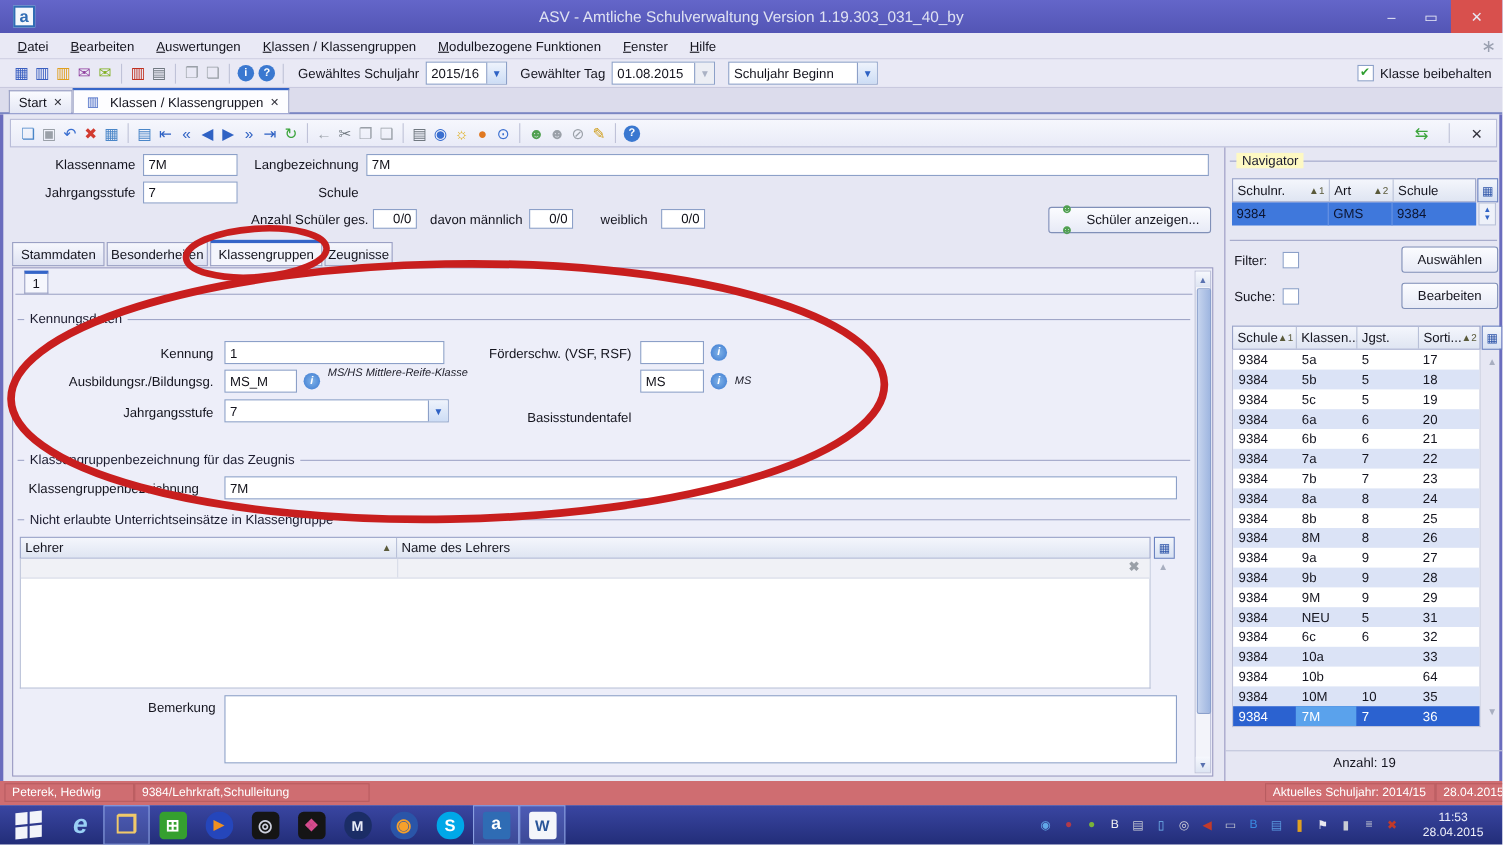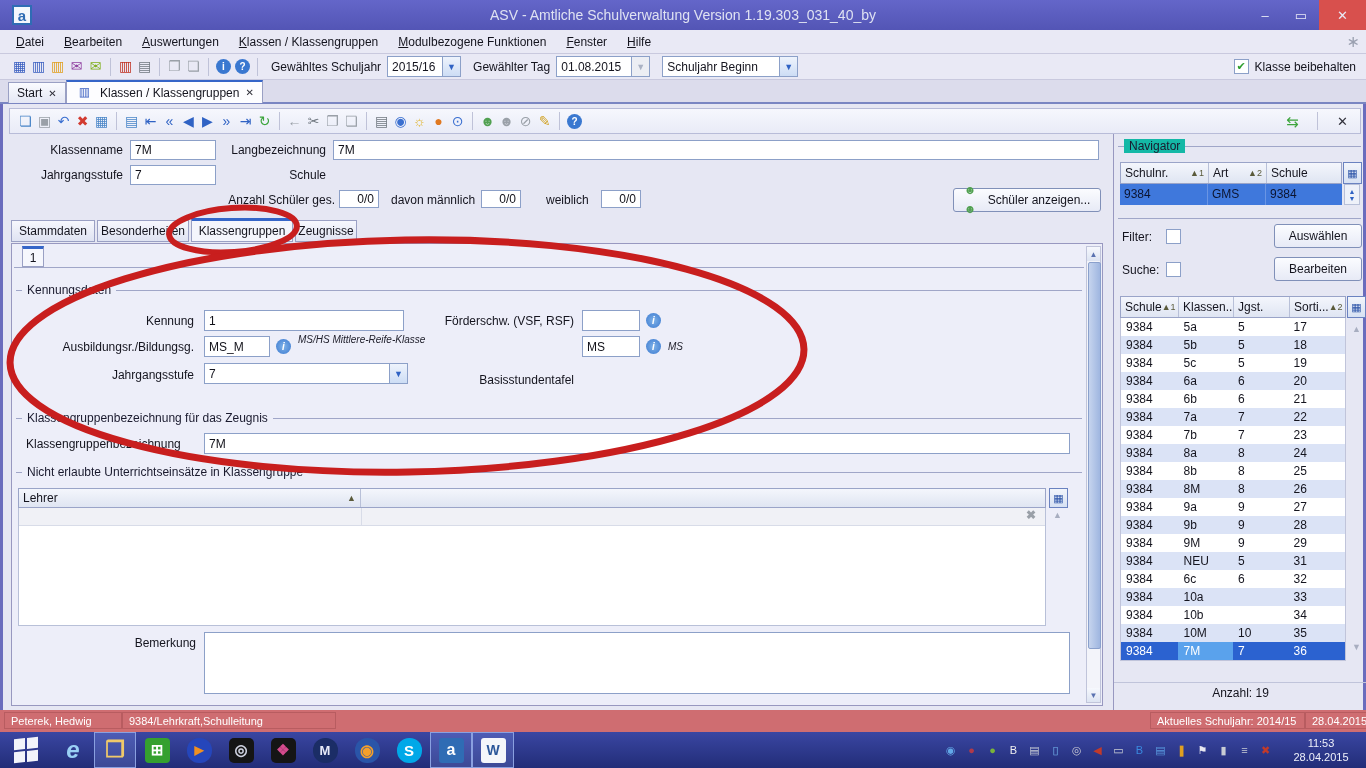--- a/index.html
+++ b/index.html
@@ -270,20 +270,21 @@
       <div class="abs lbl" style="left:14px;top:193px;width:172px;">Klassengruppenbezeichnung</div>
       <input class="inp" style="left: 192px; top: 189px; width: 866px; height: 21px;" value="7M">
 
       <div class="grp-line" style="left:4px;top:228px;width:1066px;"></div>
       <span class="grp-lab" style="left:10px;top:221px;">Nicht erlaubte Unterrichtseinsätze in Klassengruppe</span>
       <div class="thead abs" style="left:6px;top:244px;width:1028px;height:20px;">
         <div class="thcell" style="width:342px;">
           <span>Lehrer</span>
             <span class="sortb">▲</span>
         </div>
+        <div class="thcell" style="flex:1;border-right:none;">Name des Lehrers</div>
       </div>
       <div class="colbtn" style="left:1037px;top:244px;width:19px;height:20px;">▦</div>
       <div class="abs" style="left:6px;top:264px;width:1028px;height:118px;background:#fff;border:1px solid #b8c0d8;border-top:none;box-sizing:border-box;">
         <div style="height:17px;background:#f0f1f6;border-bottom:1px solid #d8dce8;display:flex;">
           <div style="width:342px;border-right:1px solid #d8dce8;"></div>
             <div style="flex:1;"></div>
         </div>
       </div>
       <span class="abs" style="left:1014px;top:264px;color:#9aa0a8;font-size:12px;font-weight:bold;">✖</span>
       <span class="sarr" style="left:1041px;top:266px;">▲</span>
@@ -293,21 +294,21 @@
 
       <div class="sb" style="left:1074px;top:2px;width:15px;height:457px;">
         <div class="up">▲</div>
         <div class="thumb" style="top:15px;height:385px;"></div>
         <div class="dn">▼</div>
       </div>
     </div>
 
     <div class="abs" style="left:1110px;top:30px;width:253px;height:576px;border-left:1px solid #9898c0;">
       <div class="grp-line" style="left:4px;top:12px;width:243px;"></div>
-      <span class="grp-lab" style="left:10px;top:5px;background:#14b8a6;">Navigator</span>
+      <span class="grp-lab" style="left:10px;top:5px;background:#fef9c3;">Navigator</span>
 
       <div class="thead abs" style="left:6px;top:28px;width:222px;height:22px;">
         <div class="thcell" style="width:88px;">
           <span>Schulnr.</span>
             <span class="sortb">▲1</span>
         </div>
         <div class="thcell" style="width:58px;">
           <span>Art</span>
             <span class="sortb">▲2</span>
         </div>
@@ -439,21 +440,21 @@
           <div class="crow alt">
             <div class="cc c0">9384</div>
             <div class="cc c1">10a</div>
             <div class="cc c2"></div>
             <div class="cc c3">33</div>
           </div>
           <div class="crow">
             <div class="cc c0">9384</div>
             <div class="cc c1">10b</div>
             <div class="cc c2"></div>
-            <div class="cc c3">34</div>
+            <div class="cc c3">64</div>
           </div>
           <div class="crow alt">
             <div class="cc c0">9384</div>
             <div class="cc c1">10M</div>
             <div class="cc c2">10</div>
             <div class="cc c3">35</div>
           </div>
           <div class="crow sel">
             <div class="cc c0">9384</div>
             <div class="cc c1 foc">7M</div>

